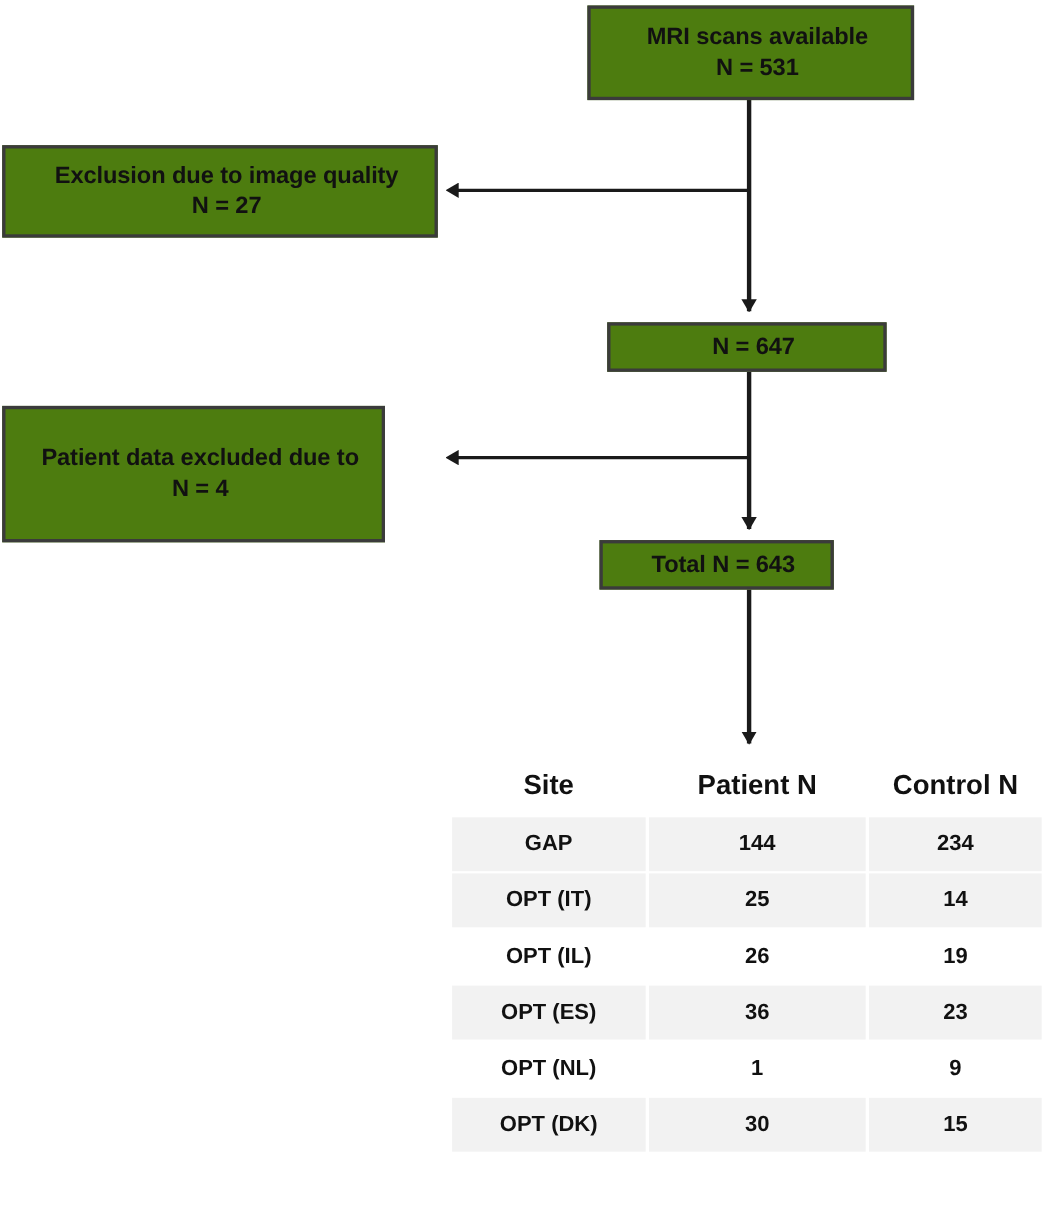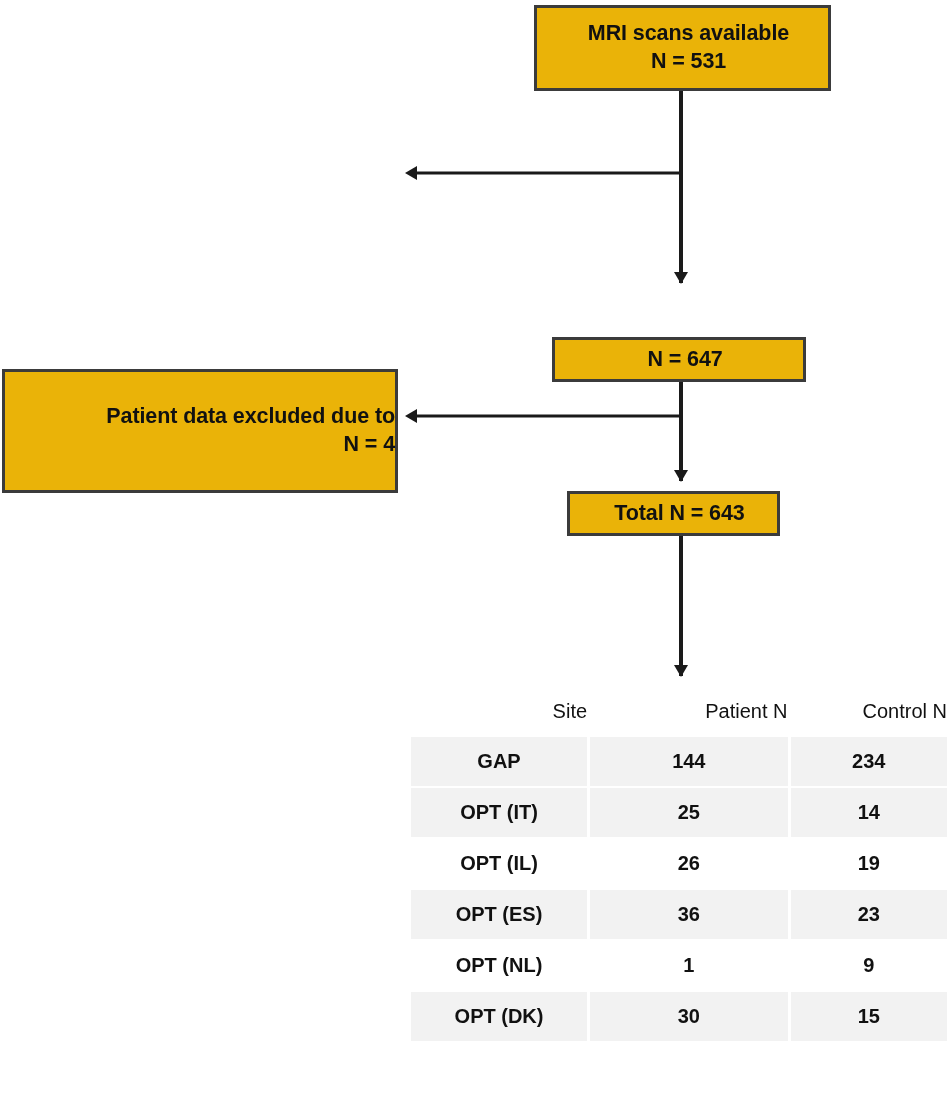--- a/index.html
+++ b/index.html
@@ -17,40 +17,40 @@
     height: 1112px;
     background: #ffffff;
     overflow: hidden;
   }
 
   
   .fbox {
     position: absolute;
     box-sizing: border-box;
     border: 3px solid #3b3b3b;
-    background: #eab308;
+    background: #4d7c0f;
     display: flex;
     flex-direction: column;
     align-items: center;
     justify-content: center;
     text-align: center;
     font-weight: 700;
     font-size: 21.5px;
     line-height: 1.30;
     color: #111111;
     letter-spacing: -0.1px;
     padding-left: 12px;
   }
   .fbox .ln { display: block; white-space: nowrap; }
 
   #box-mri      { left: 534px; top: 5px;   width: 297px; height: 86px; }
   #box-excl1    { left: 2px;   top: 132px; width: 396px; height: 84px; }
-  #box-n647     { left: 552px; top: 293px; width: 254px; height: 45px; margin-top: 44px; }
-  #box-excl2    { left: 2px;   top: 369px; width: 396px; height: 124px; align-items: flex-end; }
-  #box-total    { left: 567px; top: 491px; width: 213px; height: 45px; }
+  #box-n647     { left: 552px; top: 293px; width: 254px; height: 45px; }
+  #box-excl2    { left: 2px;   top: 369px; width: 348px; height: 124px; }
+  #box-total    { left: 545px; top: 491px; width: 213px; height: 45px; }
 
   
   #connectors {
     position: absolute;
     left: 0; top: 0;
     width: 950px; height: 1112px;
     pointer-events: none;
   }
 
   
@@ -58,25 +58,25 @@
     position: absolute;
     left: 408px;
     top: 688px;
     width: 542px;
     border-collapse: separate;
     border-spacing: 3px 2px;
     font-size: 20px;
     color: #111111;
   }
   #site-table th {
-    font-weight: 400;
-    font-size: 20px;
+    font-weight: 700;
+    font-size: 25px;
     padding: 10px 0 12px 0;
     background: #ffffff;
-    text-align: right;
+    text-align: center;
     white-space: nowrap;
   }
   #site-table td {
     padding: 13px 0 13px 0;
     text-align: center;
     font-weight: 700;
     background: #ffffff;
     white-space: nowrap;
   }
   #site-table tr.shaded td { background: #f2f2f2; }
@@ -118,20 +118,24 @@
     <g>
       <line x1="681" y1="536" x2="681" y2="676" stroke="#1a1a1a" stroke-width="4" marker-end="url(#arrow-down)"></line>
     </g>
   </svg>
 
   <div class="fbox" id="box-mri">
     <span class="ln">MRI scans available</span>
     <span class="ln">N = 531</span>
   </div>
 
+  <div class="fbox" id="box-excl1">
+    <span class="ln">Exclusion due to image quality</span>
+    <span class="ln">N = 27</span>
+  </div>
 
   <div class="fbox" id="box-n647">
     <span class="ln">N = 647</span>
   </div>
 
   <div class="fbox" id="box-excl2">
     <span class="ln">Patient data excluded due to</span>
     <span class="ln">N = 4</span>
   </div>
 

